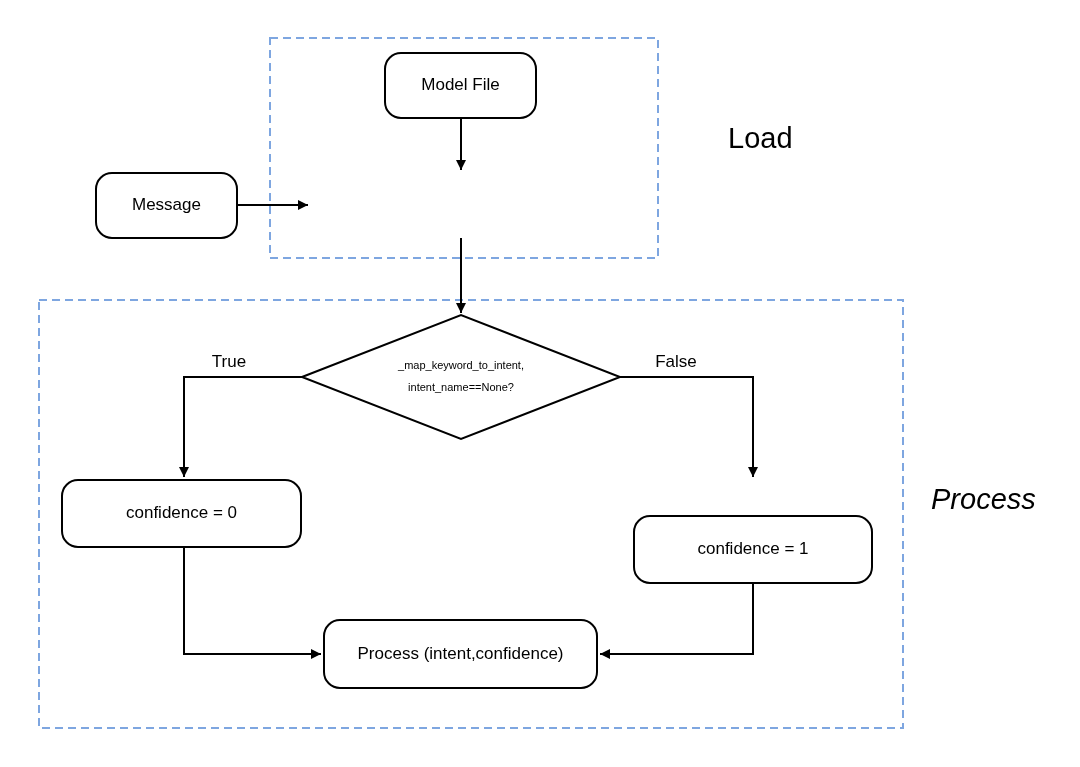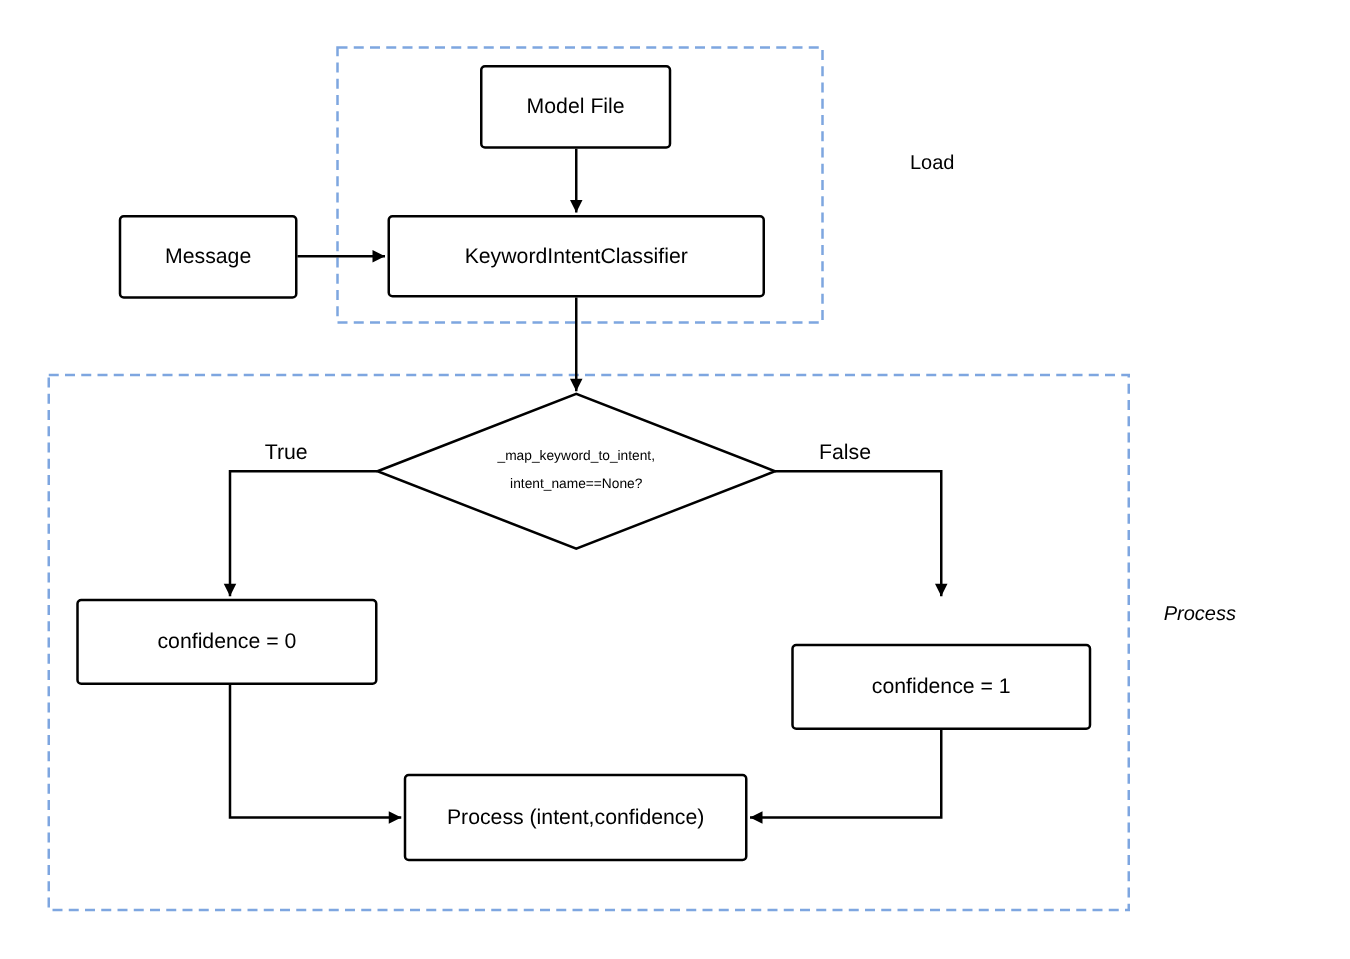--- a/index.html
+++ b/index.html
@@ -18,21 +18,21 @@
   }
   .layer {
     position: absolute;
     left: 0;
     top: 0;
   }
   .node {
     position: absolute;
     box-sizing: border-box;
     border: 2px solid #000000;
-    border-radius: 4px;
+    border-radius: 17px;
     background: #ffffff;
     display: flex;
     align-items: center;
     justify-content: center;
     font-size: 17px;
     line-height: 1.2;
     text-align: center;
     white-space: nowrap;
   }
   .decision-text {
@@ -51,21 +51,21 @@
   }
   .edge-label {
     position: absolute;
     font-size: 17px;
     width: 52px;
     height: 20px;
     text-align: center;
   }
   .group-label {
     position: absolute;
-    font-size: 16px;
+    font-size: 29px;
   }
 </style>
 </head>
 <body>
 
 <div class="canvas">
 
   <svg class="layer" width="1080" height="767" viewBox="0 0 1080 767">
     <defs>
       <marker id="arrow" viewBox="0 0 12 12" markerWidth="12" markerHeight="12" refX="11" refY="6" orient="auto" markerUnits="userSpaceOnUse">
@@ -88,23 +88,20 @@
   </svg>
 
   <div class="node" style="left:384px; top:52px; width:153px; height:67px;">
     <span>Model File</span>
   </div>
 
   <div class="node" style="left:95px; top:172px; width:143px; height:67px;">
     <span>Message</span>
   </div>
 
-  <div class="node" style="left:310px; top:172px; width:302px; height:66px;">
-    <span>KeywordIntentClassifier</span>
-  </div>
 
   <div class="node" style="left:61px; top:479px; width:241px; height:69px;">
     <span>confidence = 0</span>
   </div>
 
   <div class="node" style="left:633px; top:479px; width:240px; height:69px;margin-top:36px;">
     <span>confidence = 1</span>
   </div>
 
   <div class="node" style="left:323px; top:619px; width:275px; height:70px;">

